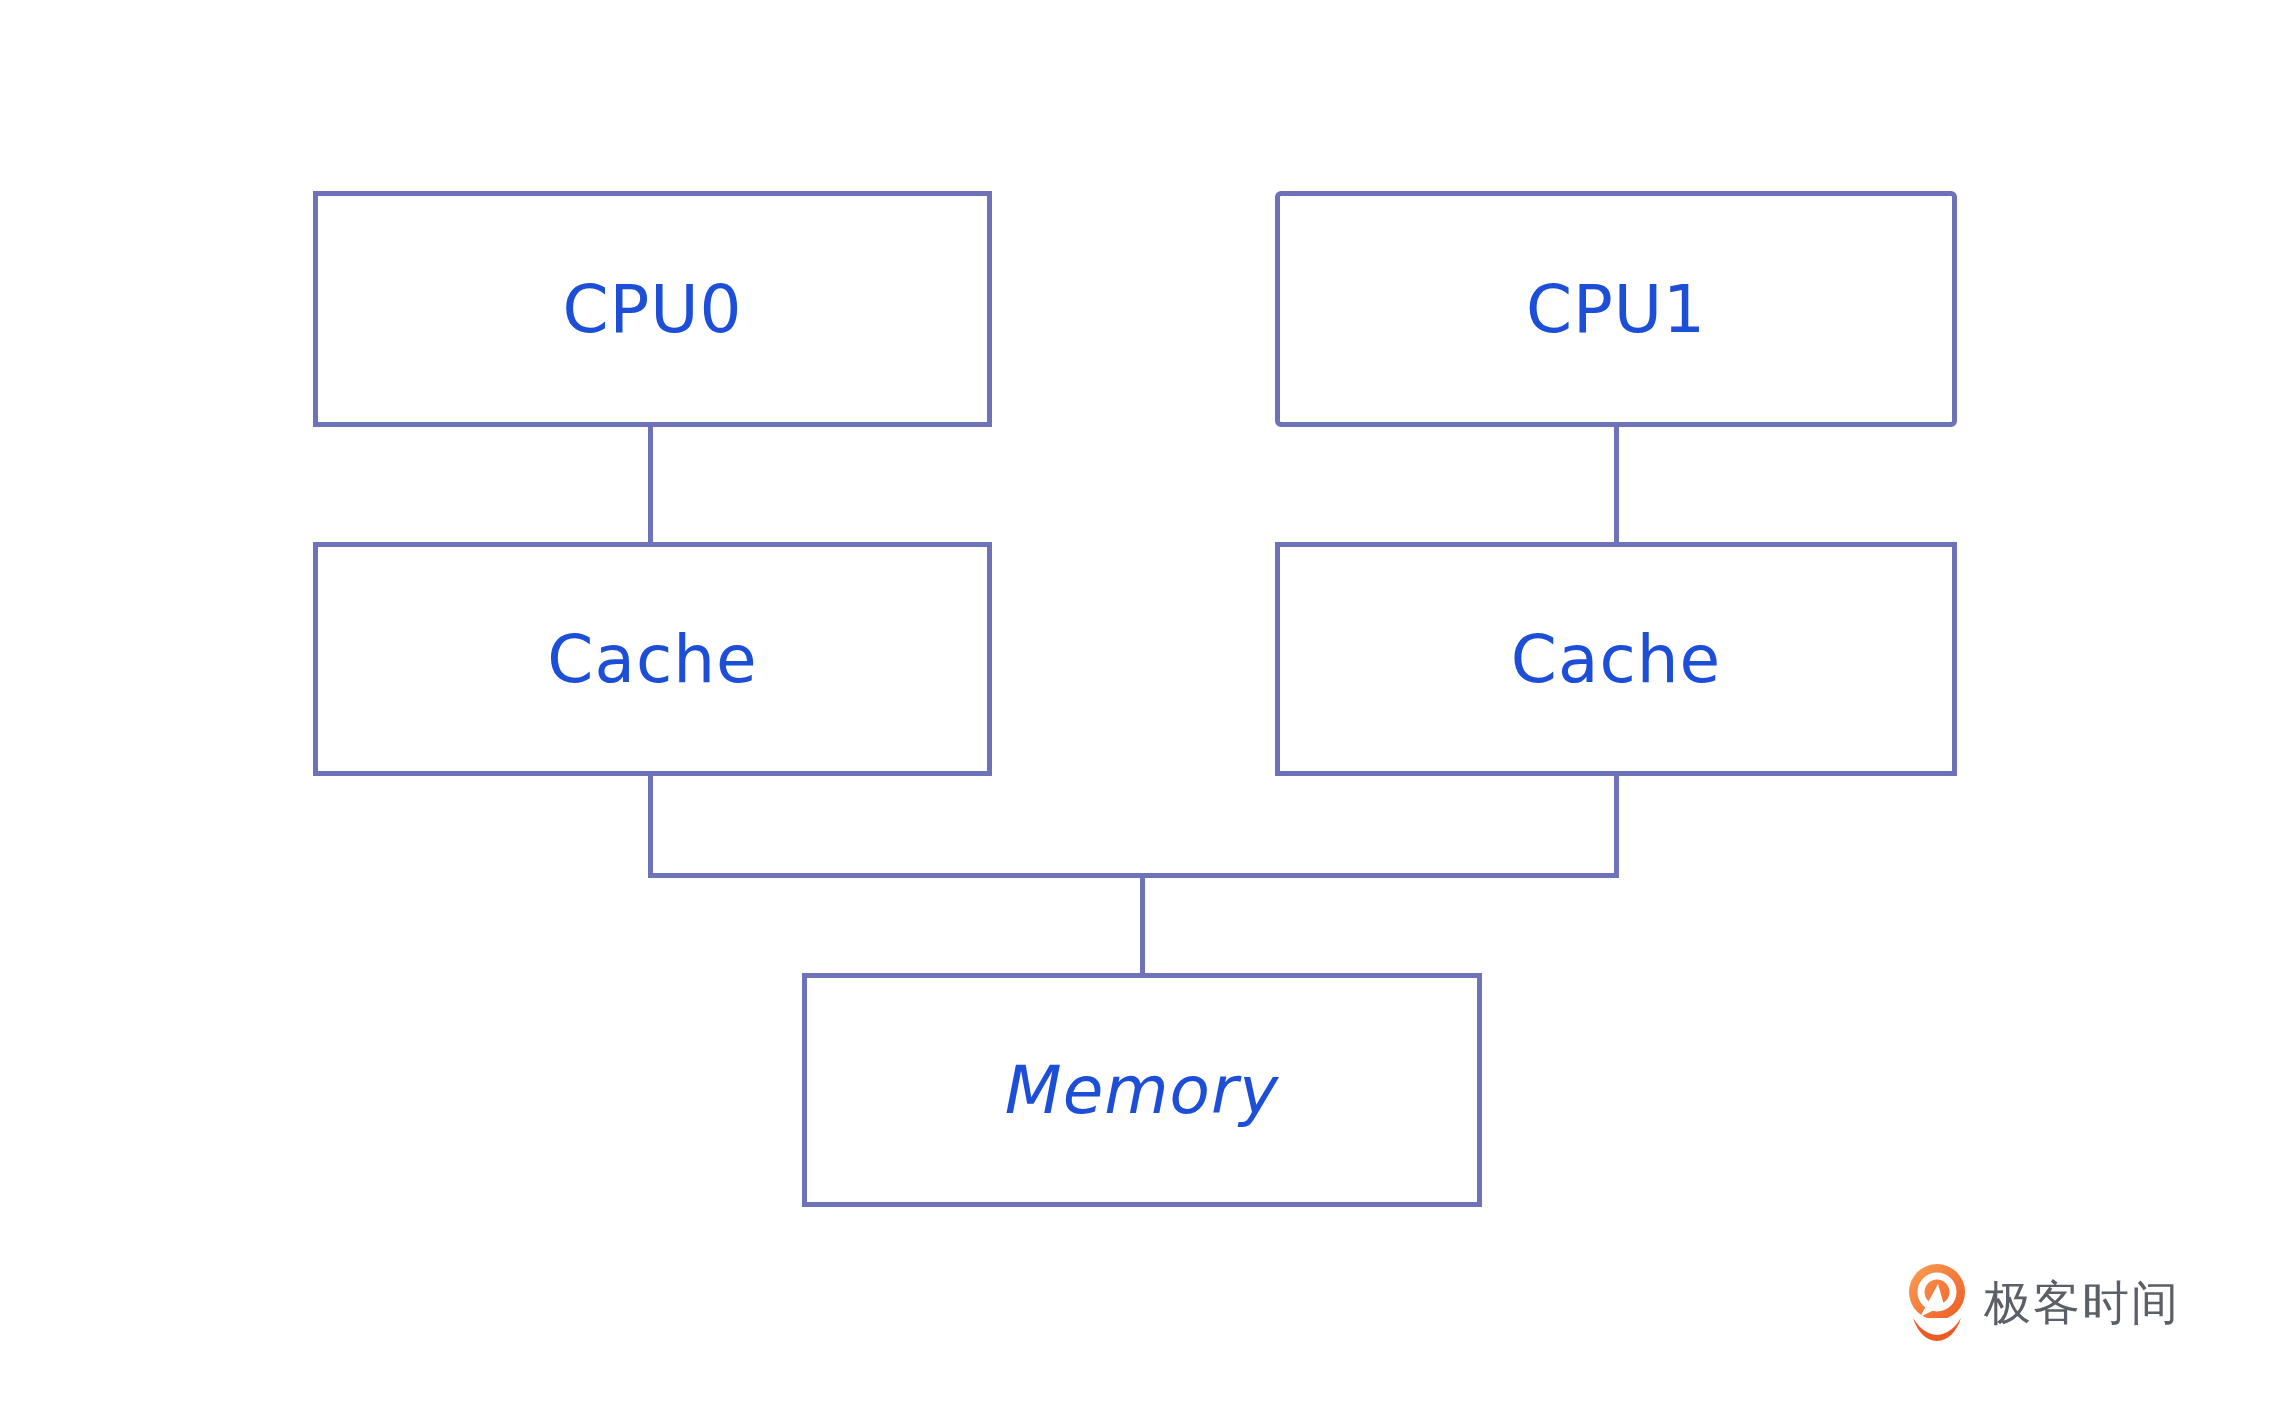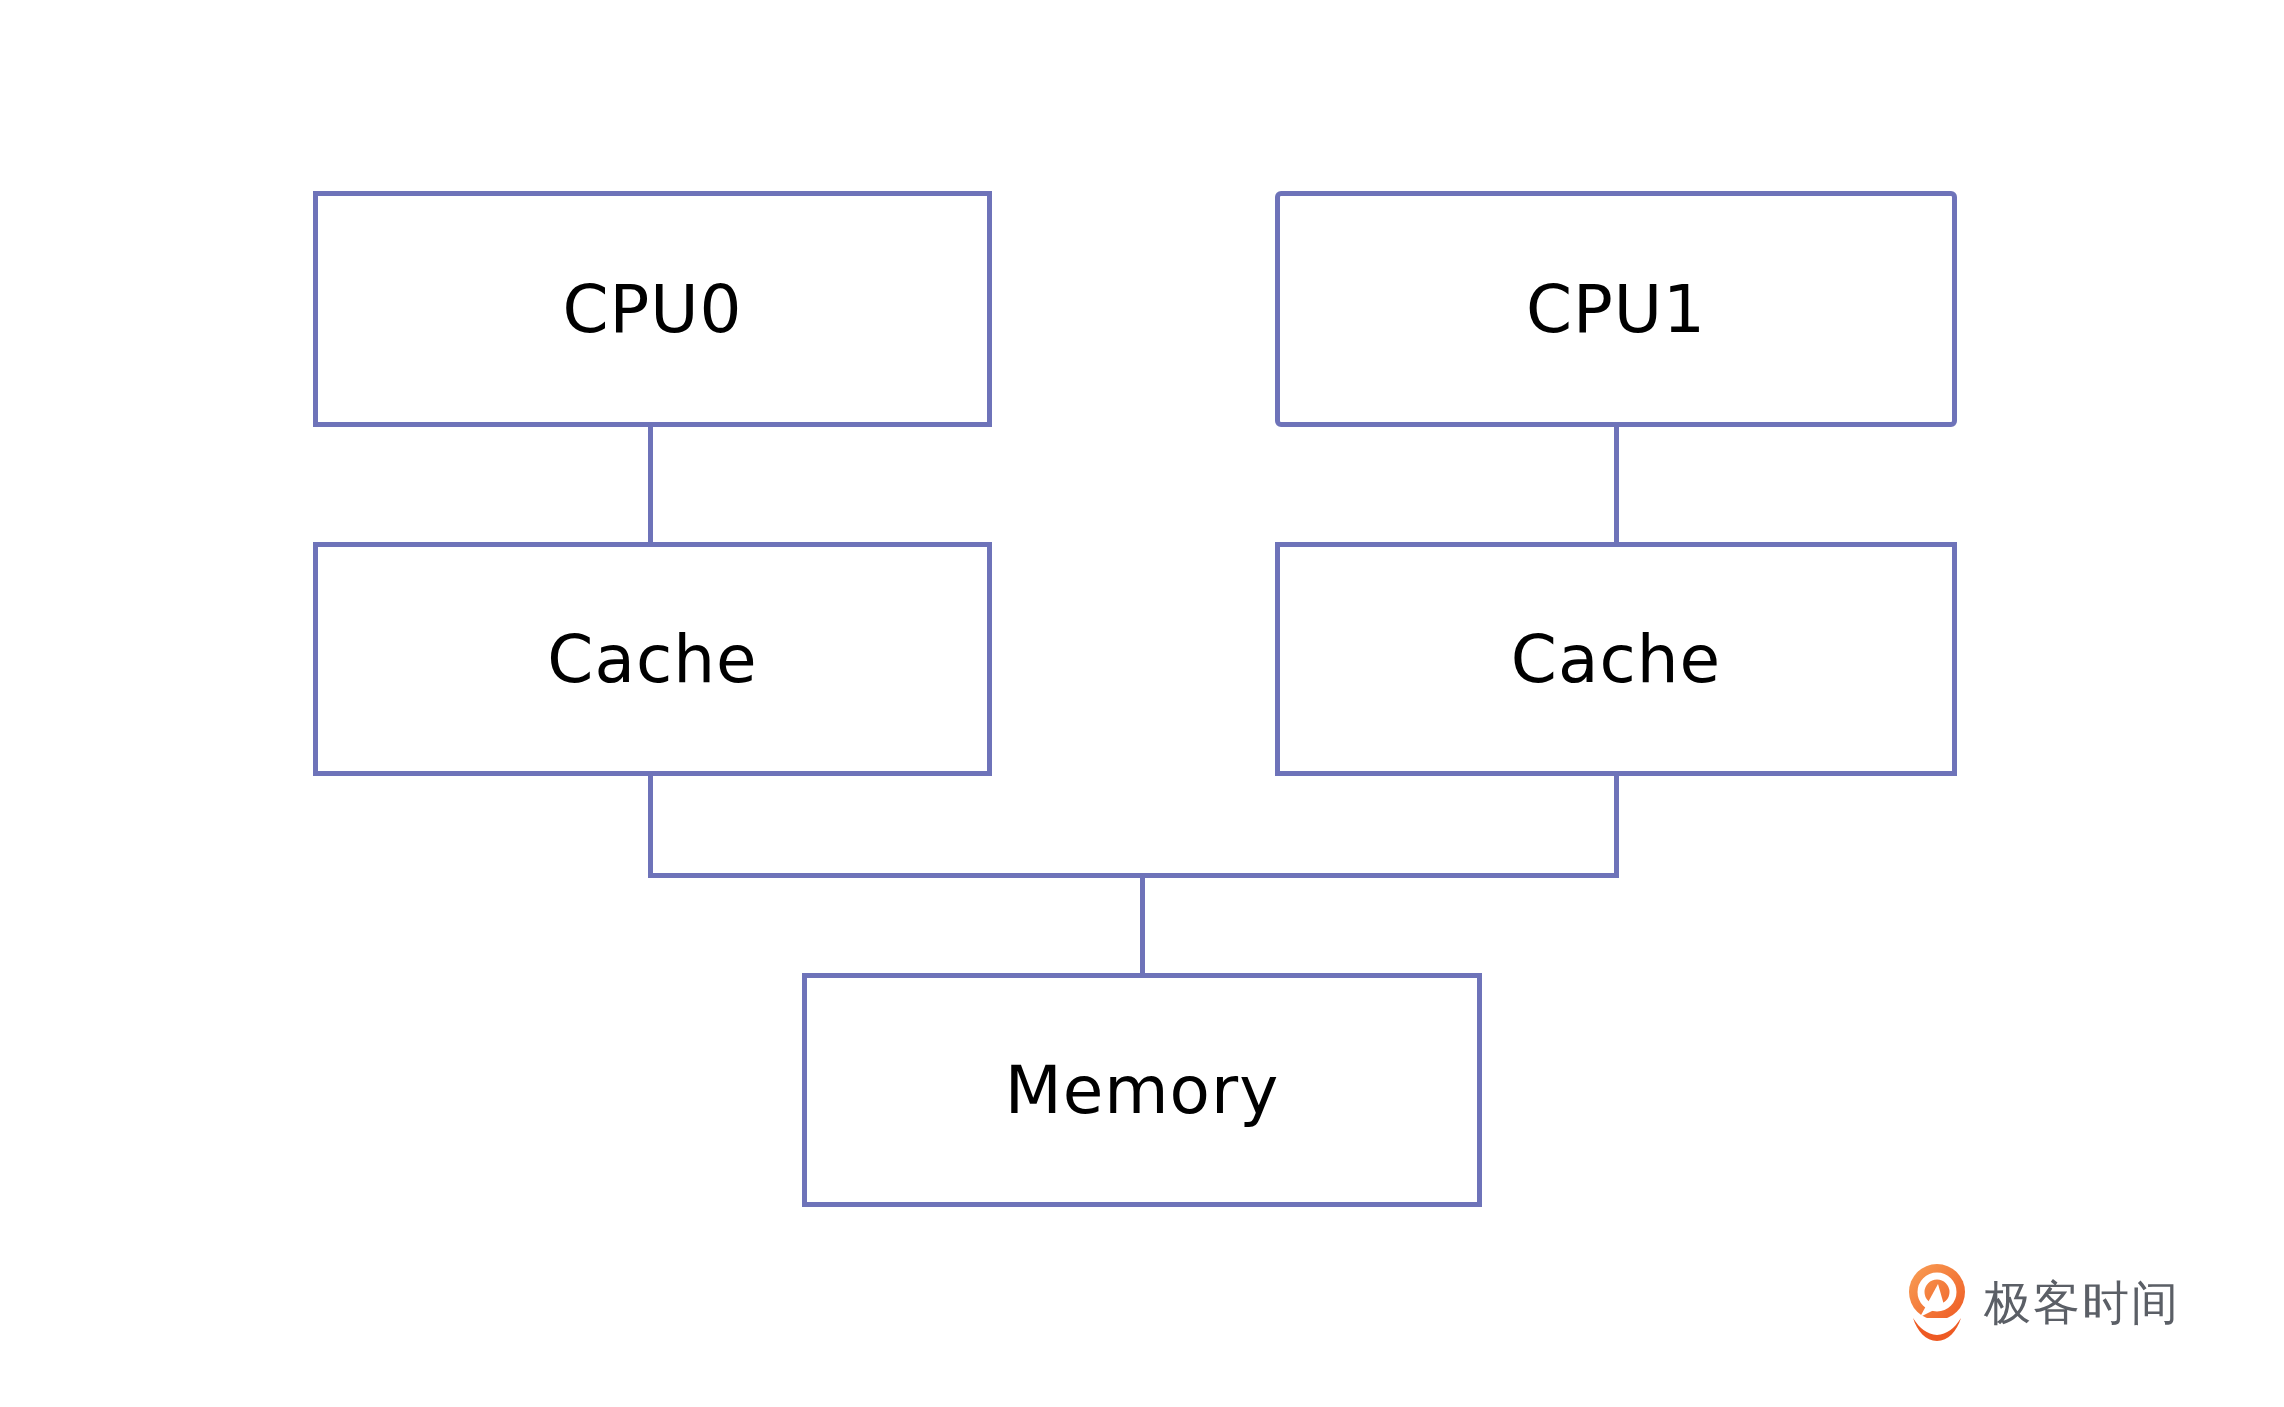--- a/index.html
+++ b/index.html
@@ -15,28 +15,28 @@
     overflow: hidden;
   }
   .node {
     position: absolute;
     border: 5px solid #6e73b9;
     background: #ffffff;
     display: flex;
     align-items: center;
     justify-content: center;
     font-size: 66px;
-    color: #000000;
+    color: #1d4ed8;
     letter-spacing: 1px;
   }
   .node-cpu0   { left: 313px;  top: 191px; width: 679px; height: 236px; }
   .node-cpu1   { left: 1275px; top: 191px; width: 682px; height: 236px; border-radius: 6px; }
   .node-cache0 { left: 313px;  top: 542px; width: 679px; height: 234px; }
   .node-cache1 { left: 1275px; top: 542px; width: 682px; height: 234px; }
-  .node-memory { left: 802px;  top: 973px; width: 680px; height: 234px; }
+  .node-memory { left: 802px;  top: 973px; width: 680px; height: 234px; font-style: italic; }
 
   .connector {
     position: absolute;
     background: #6e73b9;
   }
   .conn-cpu0-cache0 { left: 648px;  top: 427px; width: 5px;   height: 115px; }
   .conn-cpu1-cache1 { left: 1614px; top: 427px; width: 5px;   height: 115px; }
   .conn-cache0-down { left: 648px;  top: 776px; width: 5px;   height: 102px; }
   .conn-cache1-down { left: 1614px; top: 776px; width: 5px;   height: 102px; }
   .conn-bus-h       { left: 648px;  top: 873px; width: 971px; height: 5px;  }

